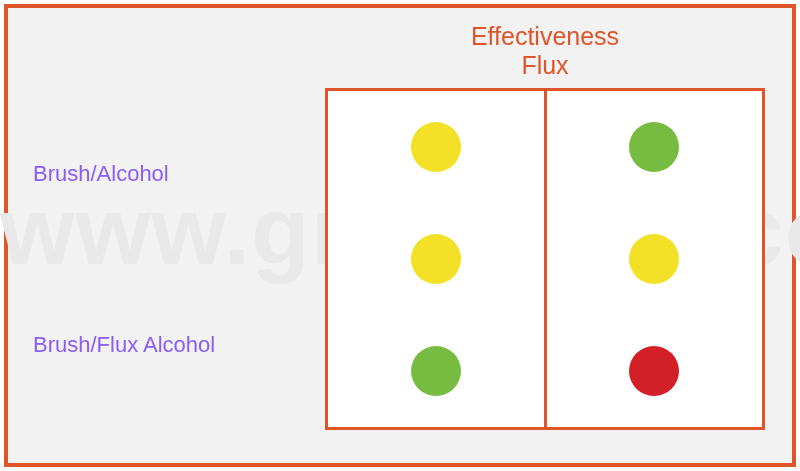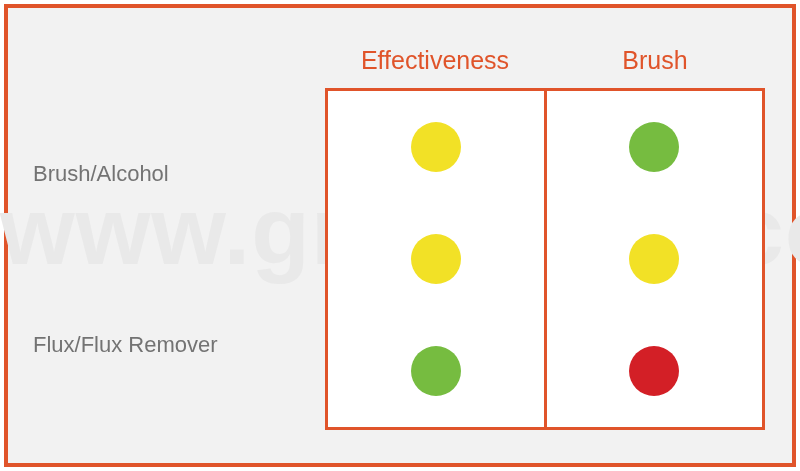--- a/index.html
+++ b/index.html
@@ -49,25 +49,26 @@
     white-space: nowrap;
     user-select: none;
     pointer-events: none;
     z-index: 1;
   }
 
   
   .col-headers {
     position: absolute;
     left: 325px;
-    top: 38px;
+    top: 22px;
     width: 440px;
     height: 44px;
     display: flex;
     z-index: 3;
+    flex-direction: column;
   }
   .col-header {
     flex: 1;
     display: flex;
     align-items: center;
     justify-content: center;
     font-size: 25px;
     color: #e0542a;
     font-family: "Liberation Sans", sans-serif;
     white-space: nowrap;
@@ -83,21 +84,21 @@
     display: flex;
     flex-direction: column;
     z-index: 3;
   }
   .row-label {
     flex: 1;
     display: flex;
     align-items: center;
     justify-content: flex-start;
     font-size: 22px;
-    color: #737373;
+    color: #8b5cf6;
     font-family: "Liberation Sans", sans-serif;
     white-space: nowrap;
   }
 
   
   .matrix {
     position: absolute;
     left: 325px;
     top: 88px;
     width: 440px;
@@ -134,26 +135,26 @@
 <body>
 
 <div id="chart-root">
 
   <div class="outer-frame"></div>
 
   <div class="watermark">www.greattong.com</div>
 
   <div class="col-headers">
     <div class="col-header">Effectiveness</div>
-    <div class="col-header">Brush</div>
+    <div class="col-header">Flux</div>
   </div>
 
   <div class="row-labels">
     <div class="row-label">Brush/Alcohol</div>
-    <div class="row-label">Flux/Flux Remover</div>
+    <div class="row-label">Brush/Flux Alcohol</div>
   </div>
 
   <div class="matrix">
 
     <div class="matrix-col">
       <div class="matrix-cell">
         <span class="dot" style="background: rgb(242, 225, 38);"></span>
       </div>
       <div class="matrix-cell">
         <span class="dot" style="background: rgb(242, 225, 38);"></span>

